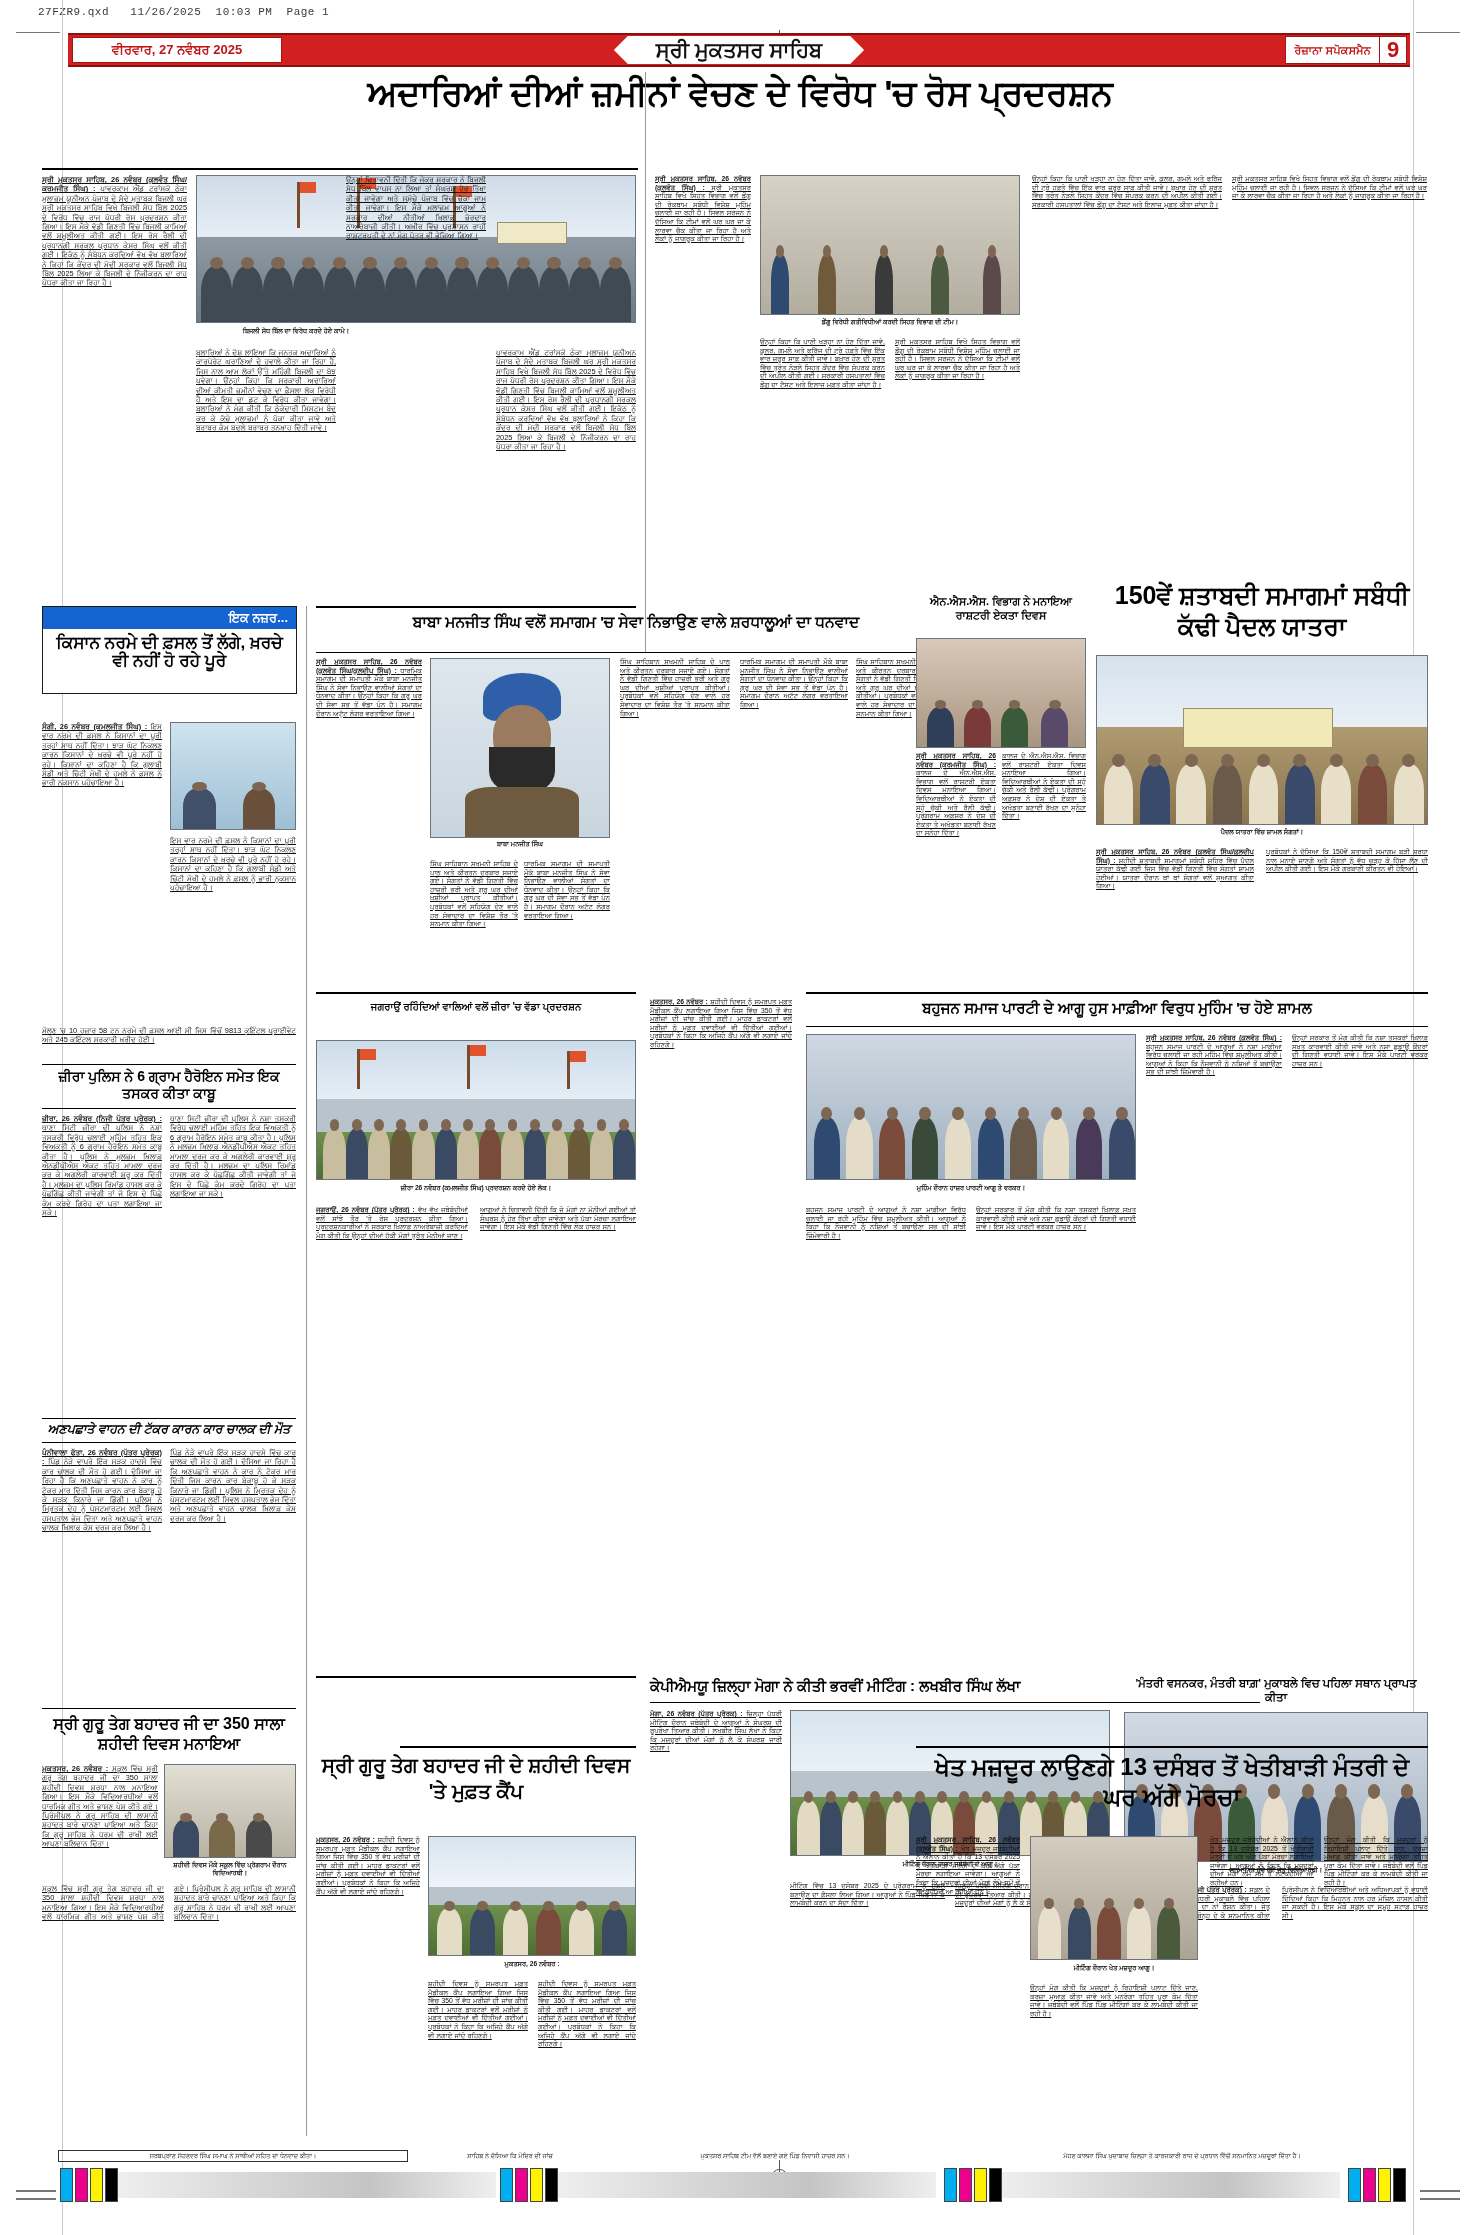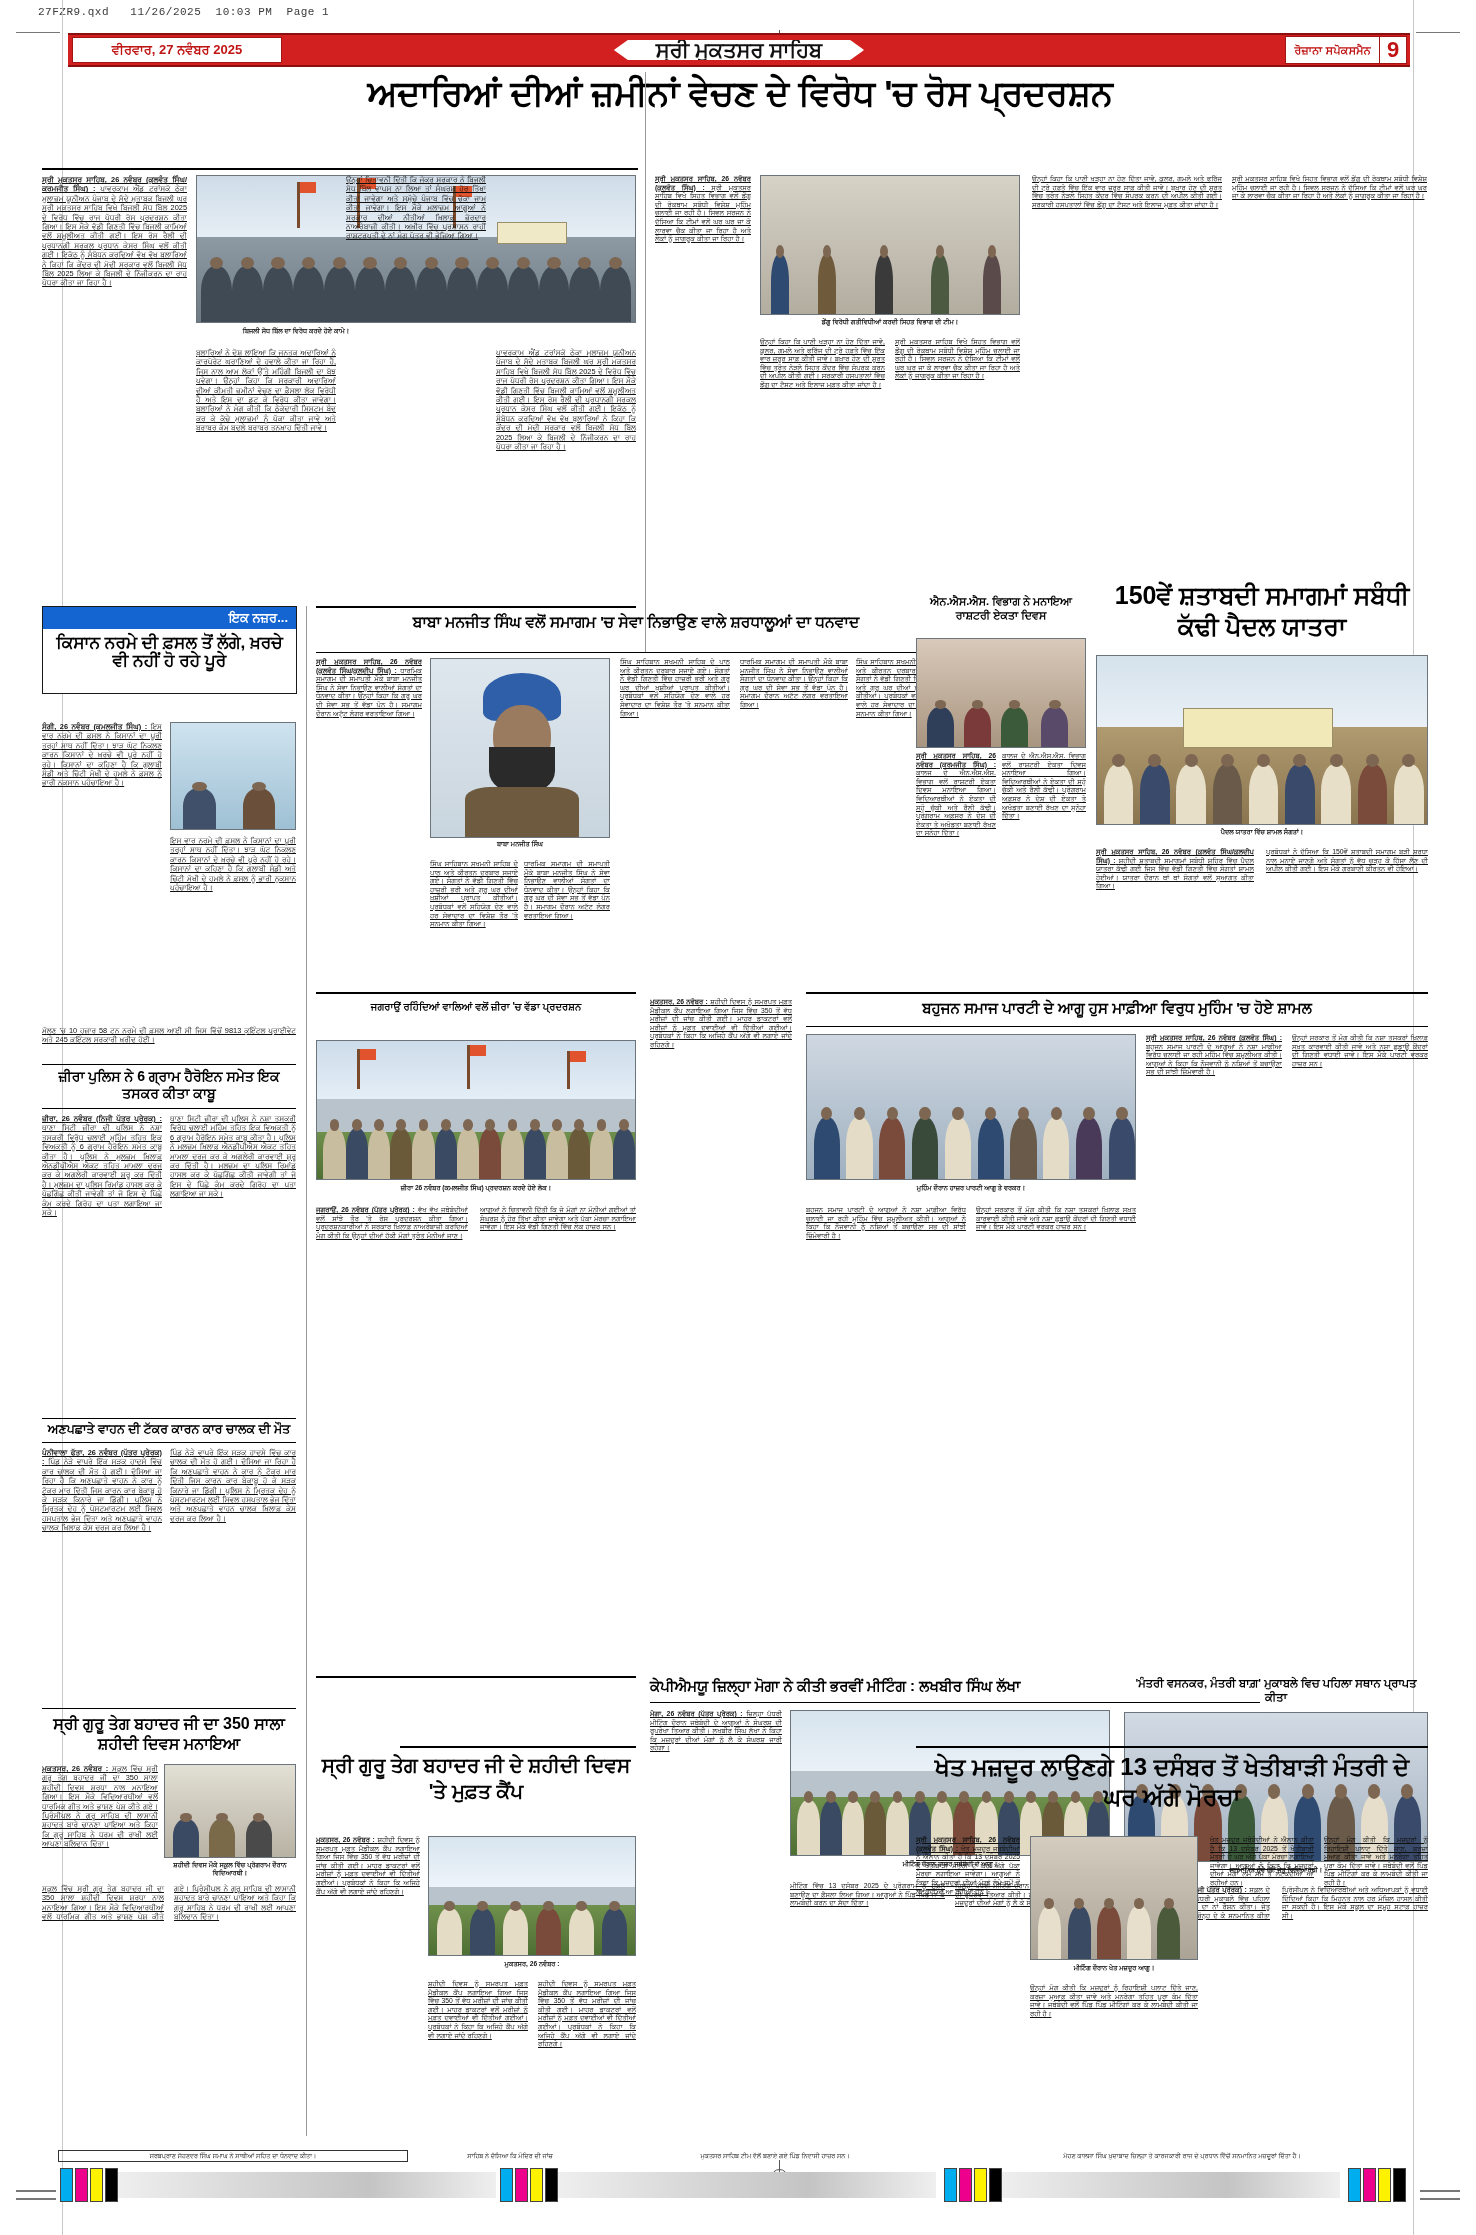--- a/index.html
+++ b/index.html
@@ -50,21 +50,21 @@
     background:#fff; border:1px solid #a31414;
     display:flex; align-items:center; justify-content:center;
     padding:0 10px;
     font-size:13px; font-weight:bold; color:#c01515;
   }
   .paper-name-wrap {
     position:absolute; left:50%; top:50%; transform:translate(-50%,-50%);
     display:flex; align-items:center;
   }
   .paper-name {
-    background:#fff; padding:2px 42px; height:20px;
+    background:#fff; padding:2px 42px; height:28px;
     display:flex; align-items:center; justify-content:center;
     font-size:21px; font-weight:bold; color:#111;
     clip-path:polygon(14px 0, calc(100% - 14px) 0, 100% 50%, calc(100% - 14px) 100%, 14px 100%, 0 50%);
   }
   .masthead-right {
     margin-left:auto; display:flex; align-items:stretch; height:28px; margin-right:3px;
   }
   .edition-tag {
     background:#fff; border:1px solid #a31414; padding:0 8px;
     display:flex; align-items:center;
@@ -317,21 +317,21 @@
   <div class="col-text" style="height:300px;">
     <span class="dateline">ਜ਼ੀਰਾ, 26 ਨਵੰਬਰ (ਨਿਜੀ ਪੱਤਰ ਪ੍ਰੇਰਕ) :</span>
     <span>ਥਾਣਾ ਸਿਟੀ ਜ਼ੀਰਾ ਦੀ ਪੁਲਿਸ ਨੇ ਨਸ਼ਾ ਤਸਕਰੀ ਵਿਰੁੱਧ ਚਲਾਈ ਮੁਹਿੰਮ ਤਹਿਤ ਇਕ ਵਿਅਕਤੀ ਨੂੰ 6 ਗ੍ਰਾਮ ਹੈਰੋਇਨ ਸਮੇਤ ਕਾਬੂ ਕੀਤਾ ਹੈ। ਪੁਲਿਸ ਨੇ ਮੁਲਜ਼ਮ ਖ਼ਿਲਾਫ਼ ਐਨਡੀਪੀਐਸ ਐਕਟ ਤਹਿਤ ਮਾਮਲਾ ਦਰਜ ਕਰ ਕੇ ਅਗਲੇਰੀ ਕਾਰਵਾਈ ਸ਼ੁਰੂ ਕਰ ਦਿੱਤੀ ਹੈ। ਮੁਲਜ਼ਮ ਦਾ ਪੁਲਿਸ ਰਿਮਾਂਡ ਹਾਸਲ ਕਰ ਕੇ ਪੁੱਛਗਿੱਛ ਕੀਤੀ ਜਾਵੇਗੀ ਤਾਂ ਜੋ ਇਸ ਦੇ ਪਿੱਛੇ ਕੰਮ ਕਰਦੇ ਗਿਰੋਹ ਦਾ ਪਤਾ ਲਗਾਇਆ ਜਾ ਸਕੇ।</span>
   </div>
 </div>
 <div class="region" style="left:170px; top:1114px; width:126px; height:300px;">
   <div class="col-text" style="height:300px;">ਥਾਣਾ ਸਿਟੀ ਜ਼ੀਰਾ ਦੀ ਪੁਲਿਸ ਨੇ ਨਸ਼ਾ ਤਸਕਰੀ ਵਿਰੁੱਧ ਚਲਾਈ ਮੁਹਿੰਮ ਤਹਿਤ ਇਕ ਵਿਅਕਤੀ ਨੂੰ 6 ਗ੍ਰਾਮ ਹੈਰੋਇਨ ਸਮੇਤ ਕਾਬੂ ਕੀਤਾ ਹੈ। ਪੁਲਿਸ ਨੇ ਮੁਲਜ਼ਮ ਖ਼ਿਲਾਫ਼ ਐਨਡੀਪੀਐਸ ਐਕਟ ਤਹਿਤ ਮਾਮਲਾ ਦਰਜ ਕਰ ਕੇ ਅਗਲੇਰੀ ਕਾਰਵਾਈ ਸ਼ੁਰੂ ਕਰ ਦਿੱਤੀ ਹੈ। ਮੁਲਜ਼ਮ ਦਾ ਪੁਲਿਸ ਰਿਮਾਂਡ ਹਾਸਲ ਕਰ ਕੇ ਪੁੱਛਗਿੱਛ ਕੀਤੀ ਜਾਵੇਗੀ ਤਾਂ ਜੋ ਇਸ ਦੇ ਪਿੱਛੇ ਕੰਮ ਕਰਦੇ ਗਿਰੋਹ ਦਾ ਪਤਾ ਲਗਾਇਆ ਜਾ ਸਕੇ।</div>
 </div>
 
 <div class="rule-top" style="left:42px; top:1418px; width:254px;"></div>
-<div class="sec-head" style="left:42px; top:1422px; width:254px; font-size:12.5px; line-height:15px;">ਅਣਪਛਾਤੇ ਵਾਹਨ ਦੀ ਟੱਕਰ ਕਾਰਨ ਕਾਰ ਚਾਲਕ ਦੀ ਮੌਤ</div>
+<div class="sec-head" style="left:42px; top:1422px; width:254px; font-size:12.5px; line-height:15px;font-style:italic;">ਅਣਪਛਾਤੇ ਵਾਹਨ ਦੀ ਟੱਕਰ ਕਾਰਨ ਕਾਰ ਚਾਲਕ ਦੀ ਮੌਤ</div>
 <div class="rule-top" style="left:42px; top:1442px; width:254px;"></div>
 <div class="region" style="left:42px; top:1448px; width:120px; height:256px;">
   <div class="col-text" style="height:256px;">
     <span class="dateline">ਪੰਨੀਵਾਲਾ ਫੱਤਾ, 26 ਨਵੰਬਰ (ਪੱਤਰ ਪ੍ਰੇਰਕ) :</span>
     <span>ਪਿੰਡ ਨੇੜੇ ਵਾਪਰੇ ਇੱਕ ਸੜਕ ਹਾਦਸੇ ਵਿੱਚ ਕਾਰ ਚਾਲਕ ਦੀ ਮੌਤ ਹੋ ਗਈ। ਦੱਸਿਆ ਜਾ ਰਿਹਾ ਹੈ ਕਿ ਅਣਪਛਾਤੇ ਵਾਹਨ ਨੇ ਕਾਰ ਨੂੰ ਟੱਕਰ ਮਾਰ ਦਿੱਤੀ ਜਿਸ ਕਾਰਨ ਕਾਰ ਬੇਕਾਬੂ ਹੋ ਕੇ ਸੜਕ ਕਿਨਾਰੇ ਜਾ ਡਿੱਗੀ। ਪੁਲਿਸ ਨੇ ਮ੍ਰਿਤਕ ਦੇਹ ਨੂੰ ਪੋਸਟਮਾਰਟਮ ਲਈ ਸਿਵਲ ਹਸਪਤਾਲ ਭੇਜ ਦਿੱਤਾ ਅਤੇ ਅਣਪਛਾਤੇ ਵਾਹਨ ਚਾਲਕ ਖ਼ਿਲਾਫ਼ ਕੇਸ ਦਰਜ ਕਰ ਲਿਆ ਹੈ।</span>
   </div>
 </div>
 <div class="region" style="left:170px; top:1448px; width:126px; height:256px;">
   <div class="col-text" style="height:256px;">ਪਿੰਡ ਨੇੜੇ ਵਾਪਰੇ ਇੱਕ ਸੜਕ ਹਾਦਸੇ ਵਿੱਚ ਕਾਰ ਚਾਲਕ ਦੀ ਮੌਤ ਹੋ ਗਈ। ਦੱਸਿਆ ਜਾ ਰਿਹਾ ਹੈ ਕਿ ਅਣਪਛਾਤੇ ਵਾਹਨ ਨੇ ਕਾਰ ਨੂੰ ਟੱਕਰ ਮਾਰ ਦਿੱਤੀ ਜਿਸ ਕਾਰਨ ਕਾਰ ਬੇਕਾਬੂ ਹੋ ਕੇ ਸੜਕ ਕਿਨਾਰੇ ਜਾ ਡਿੱਗੀ। ਪੁਲਿਸ ਨੇ ਮ੍ਰਿਤਕ ਦੇਹ ਨੂੰ ਪੋਸਟਮਾਰਟਮ ਲਈ ਸਿਵਲ ਹਸਪਤਾਲ ਭੇਜ ਦਿੱਤਾ ਅਤੇ ਅਣਪਛਾਤੇ ਵਾਹਨ ਚਾਲਕ ਖ਼ਿਲਾਫ਼ ਕੇਸ ਦਰਜ ਕਰ ਲਿਆ ਹੈ।</div>
 </div>

